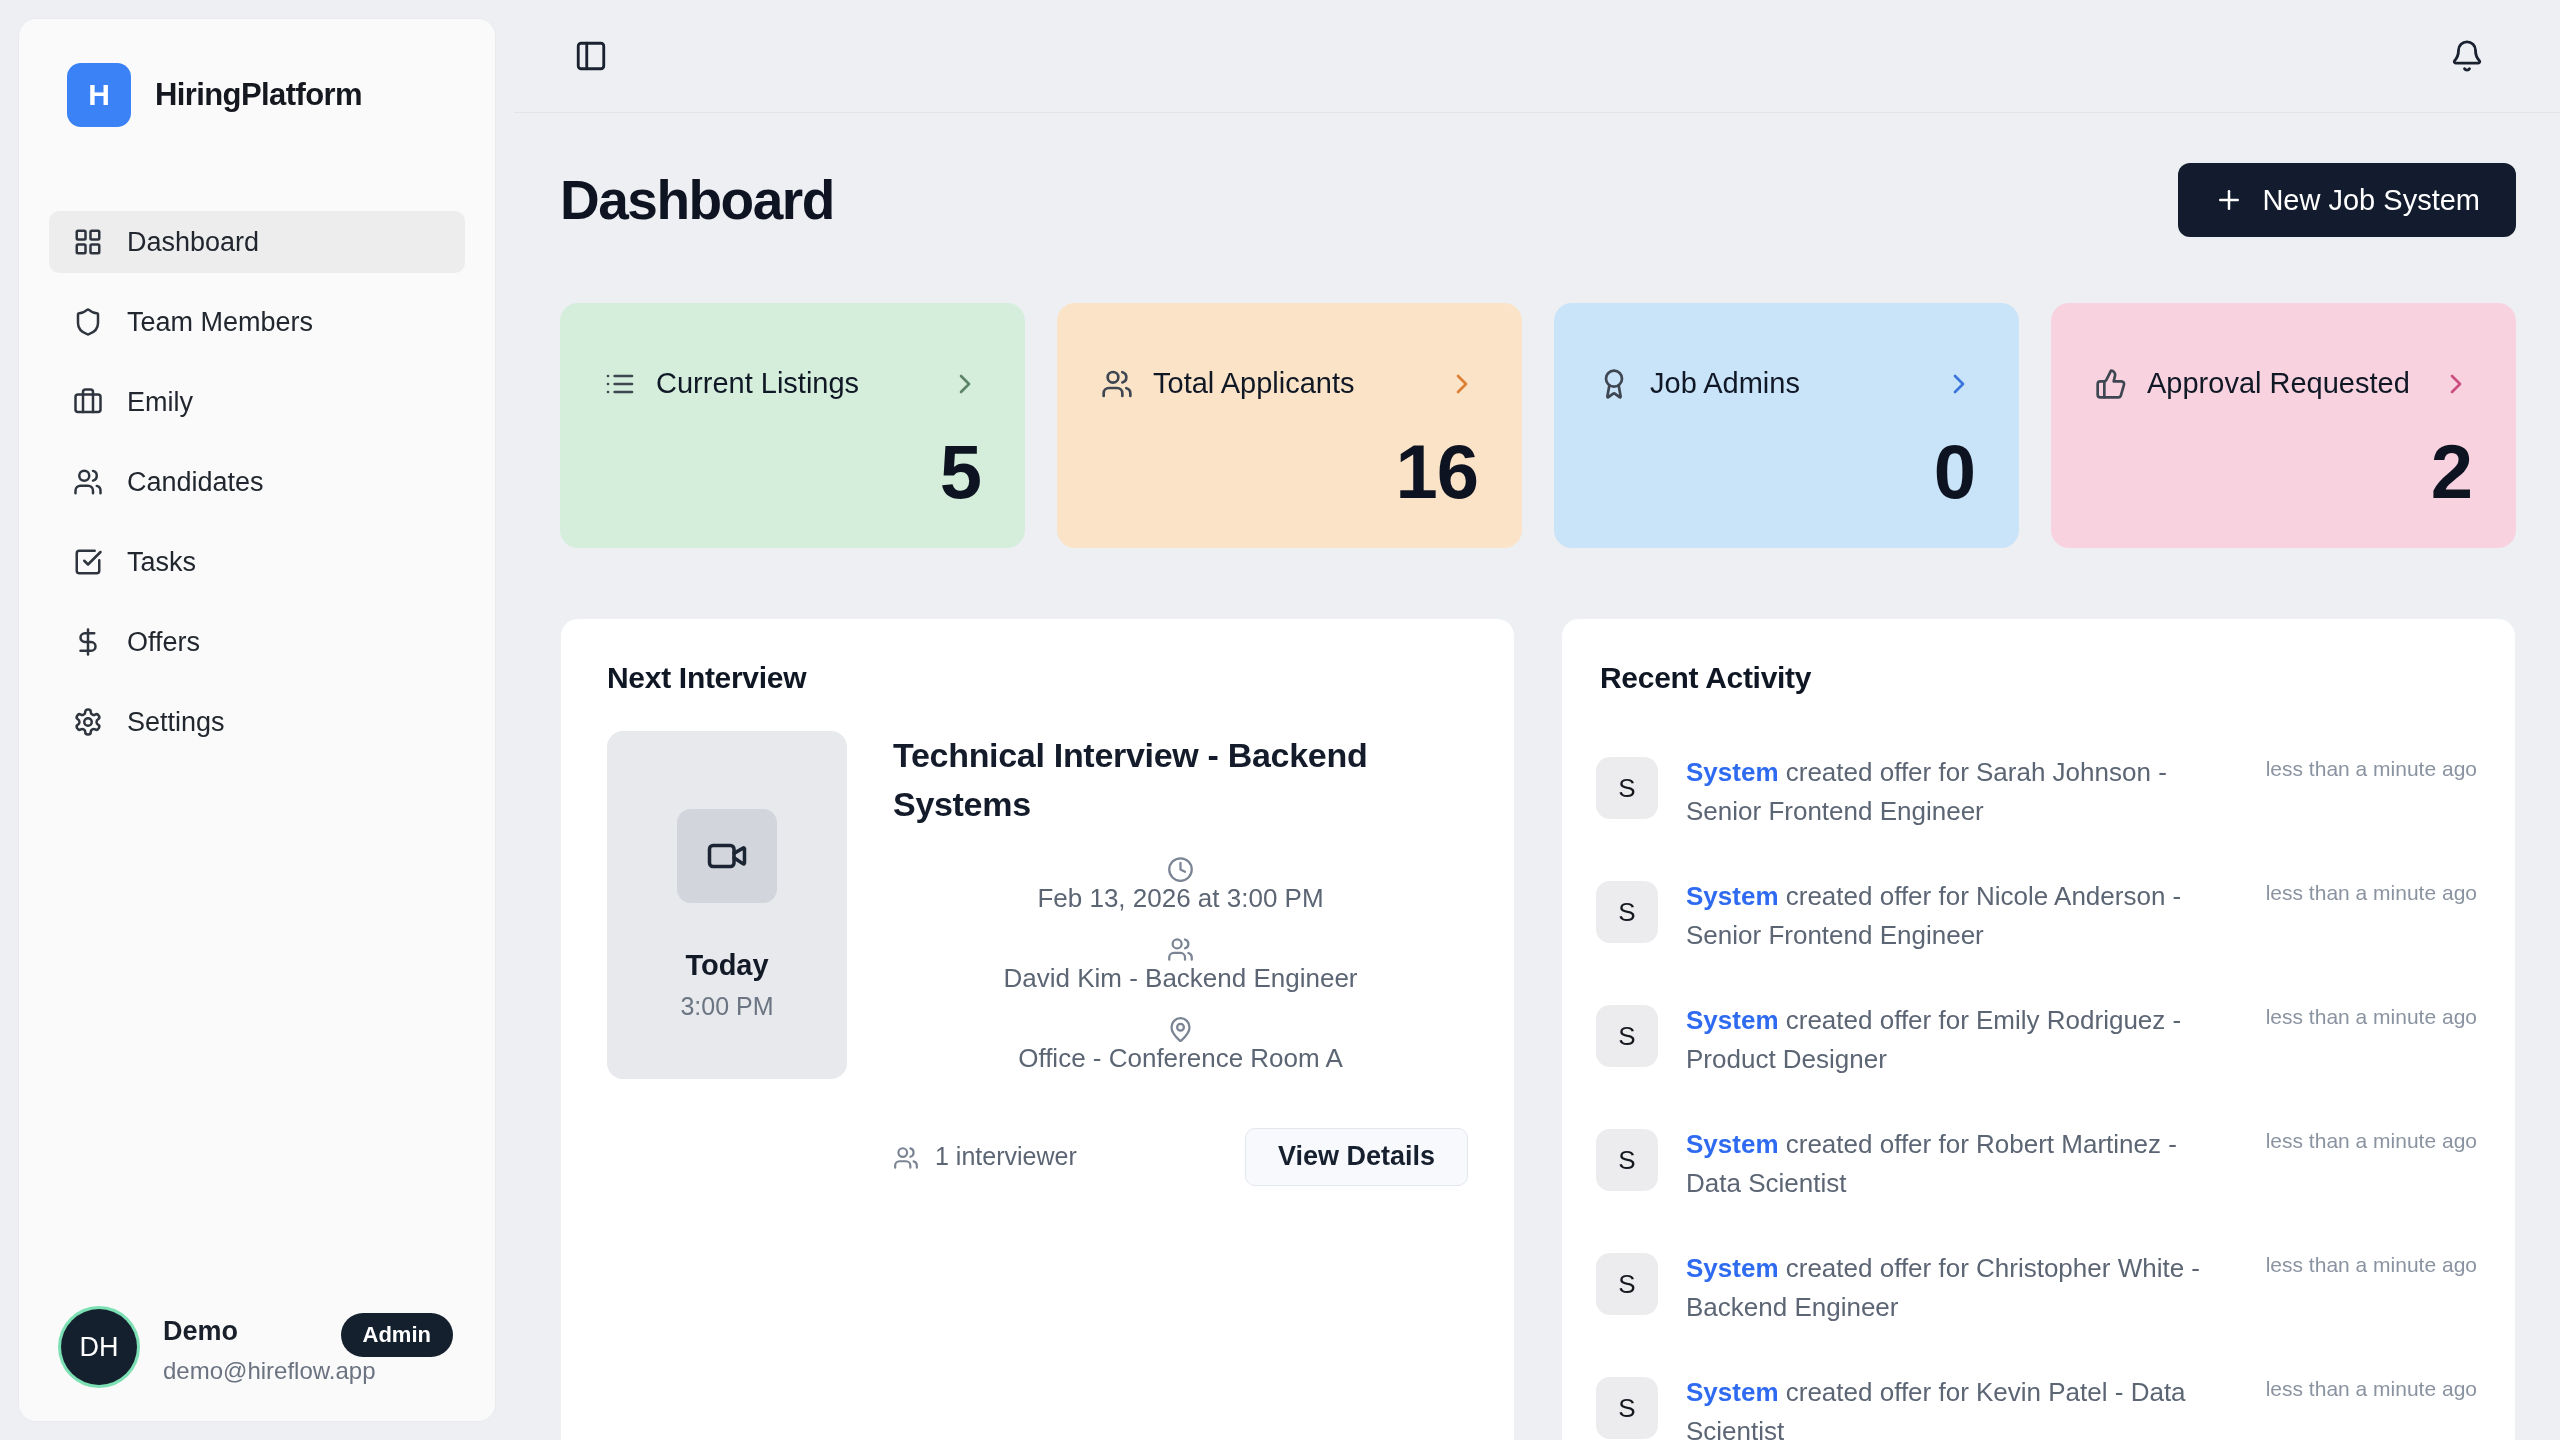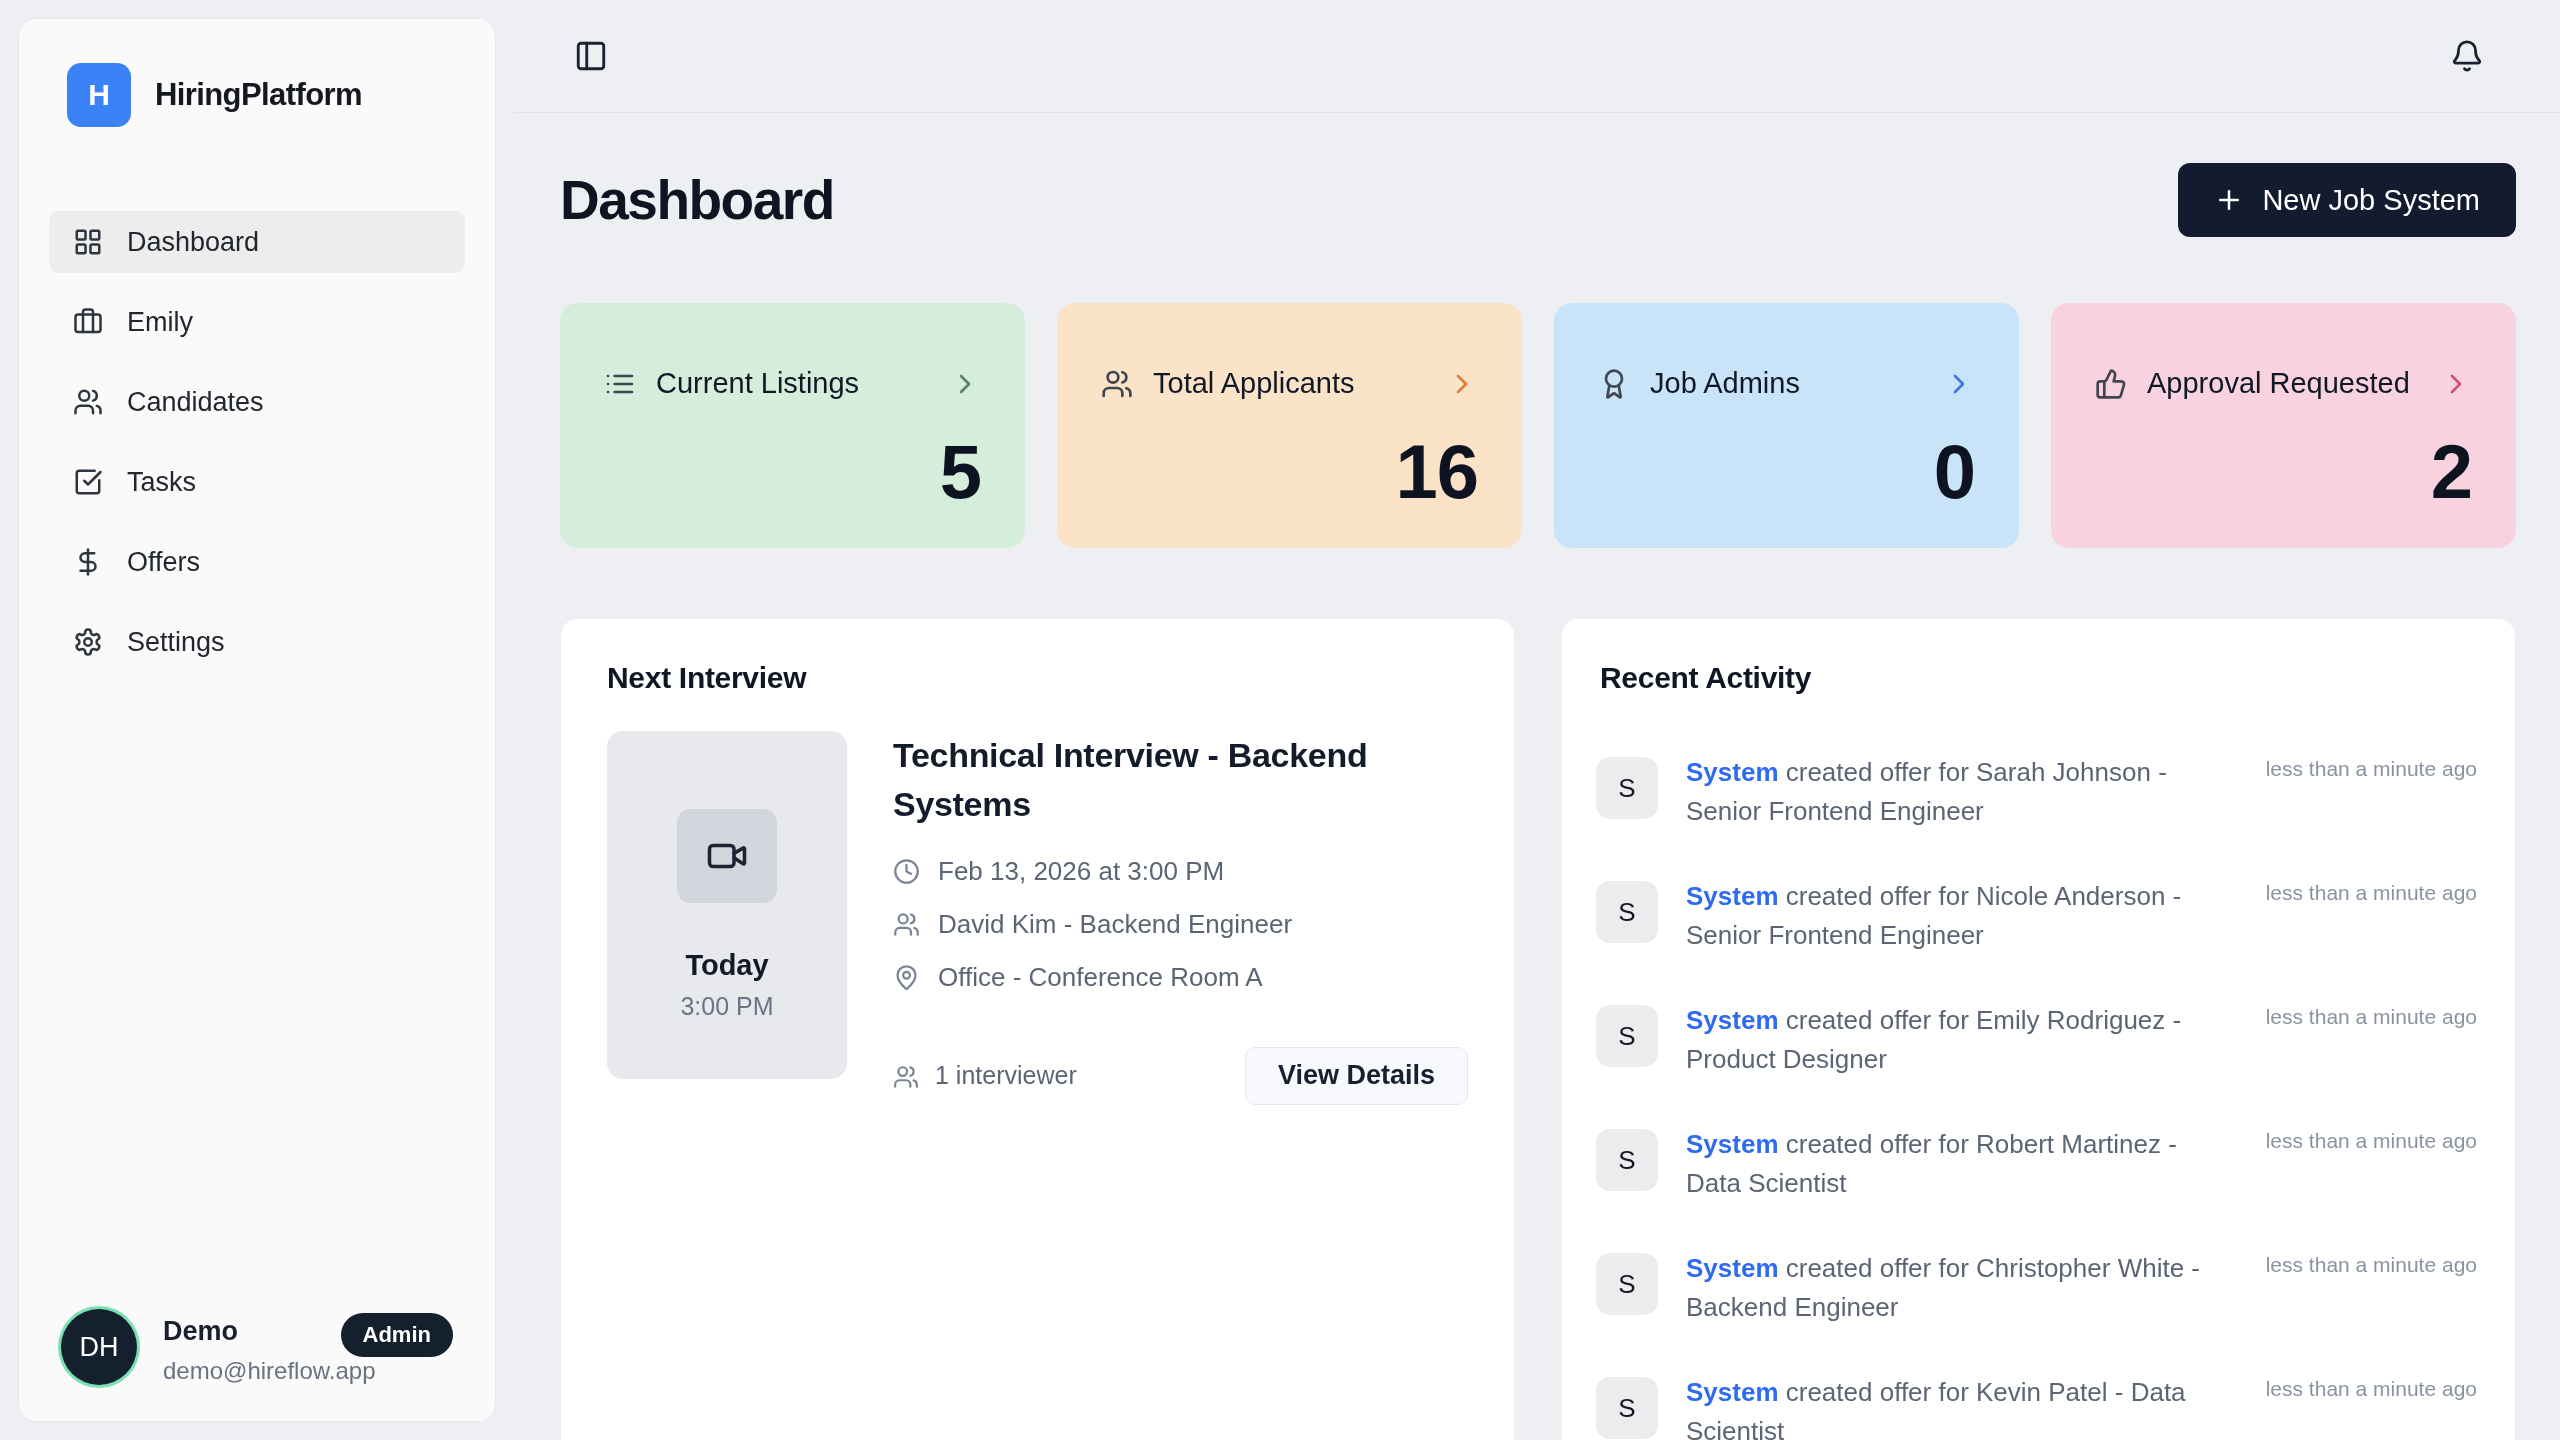--- a/index.html
+++ b/index.html
@@ -69,21 +69,21 @@
     display:flex; flex-direction:column; align-items:center; padding-top:78px; }
   .tile-icon { width:100px; height:94px; background:#d2d5db; border-radius:14px;
     display:flex; align-items:center; justify-content:center; }
   .tile-icon .icon { width:42px; height:42px; color:#1b2433; }
   .tile-day { margin-top:46px; font-size:29px; font-weight:700; color:#131a27; }
   .tile-time { margin-top:10px; font-size:25px; color:#6b7482; }
   .interview-right { flex:1; display:flex; flex-direction:column; }
   .interview-right h3 { font-size:34px; font-weight:600; color:#141c2b; line-height:1.45;
     letter-spacing:-0.3px; max-width:560px; }
   .details { margin-top:26px; display:flex; flex-direction:column; gap:22px; }
-  .detail-row { display:flex; align-items:center; gap:18px; font-size:26px; color:#5b6574; }
+  .detail-row { display:flex; align-items:center; font-size:26px; color:#5b6574;flex-direction:column; }
   .detail-row .icon { width:27px; height:27px; color:#7b8494; }
   .interview-foot { margin-top:54px; display:flex; align-items:center; justify-content:space-between; }
   .interviewers { display:flex; align-items:flex-end; gap:16px; font-size:25px; color:#5b6574; }
   .interviewers .icon { width:26px; height:26px; color:#7b8494; }
   .secondary-btn { background:#f7f9fc; border:1px solid #e3e7ee; border-radius:10px;
     height:58px; padding:0 32px; font-size:27px; font-weight:600; color:#16202f;
     font-family:inherit; cursor:pointer; }
 
   .activity-card { padding:42px 38px 42px 34px; }
   .activity-card h2 { padding-left:4px; }
@@ -110,20 +110,28 @@
         <div class="nav-item active">
           <span class="icon nav-icon">
             <svg viewBox="0 0 24 24" fill="none" stroke="currentColor" stroke-width="2" stroke-linecap="round" stroke-linejoin="round">
               <rect width="7" height="7" x="3" y="3" rx="1"></rect>
               <rect width="7" height="7" x="14" y="3" rx="1"></rect>
               <rect width="7" height="7" x="14" y="14" rx="1"></rect>
               <rect width="7" height="7" x="3" y="14" rx="1"></rect>
             </svg>
           </span>
           <span class="nav-label">Dashboard</span>
+        </div>
+        <div class="nav-item">
+          <span class="icon nav-icon">
+            <svg viewBox="0 0 24 24" fill="none" stroke="currentColor" stroke-width="2" stroke-linecap="round" stroke-linejoin="round">
+              <path d="M20 13c0 5-3.5 7.5-7.66 8.95a1 1 0 0 1-.67-.01C7.5 20.5 4 18 4 13V6a1 1 0 0 1 1-1c2 0 4.5-1.2 6.24-2.72a1.17 1.17 0 0 1 1.52 0C14.51 3.81 17 5 19 5a1 1 0 0 1 1 1z"></path>
+            </svg>
+          </span>
+          <span class="nav-label">Team Members</span>
         </div>
         <div class="nav-item">
           <span class="icon nav-icon">
             <svg viewBox="0 0 24 24" fill="none" stroke="currentColor" stroke-width="2" stroke-linecap="round" stroke-linejoin="round">
               <path d="M16 20V4a2 2 0 0 0-2-2h-4a2 2 0 0 0-2 2v16"></path>
               <rect width="20" height="14" x="2" y="6" rx="2"></rect>
             </svg>
           </span>
           <span class="nav-label">Emily</span>
         </div>

